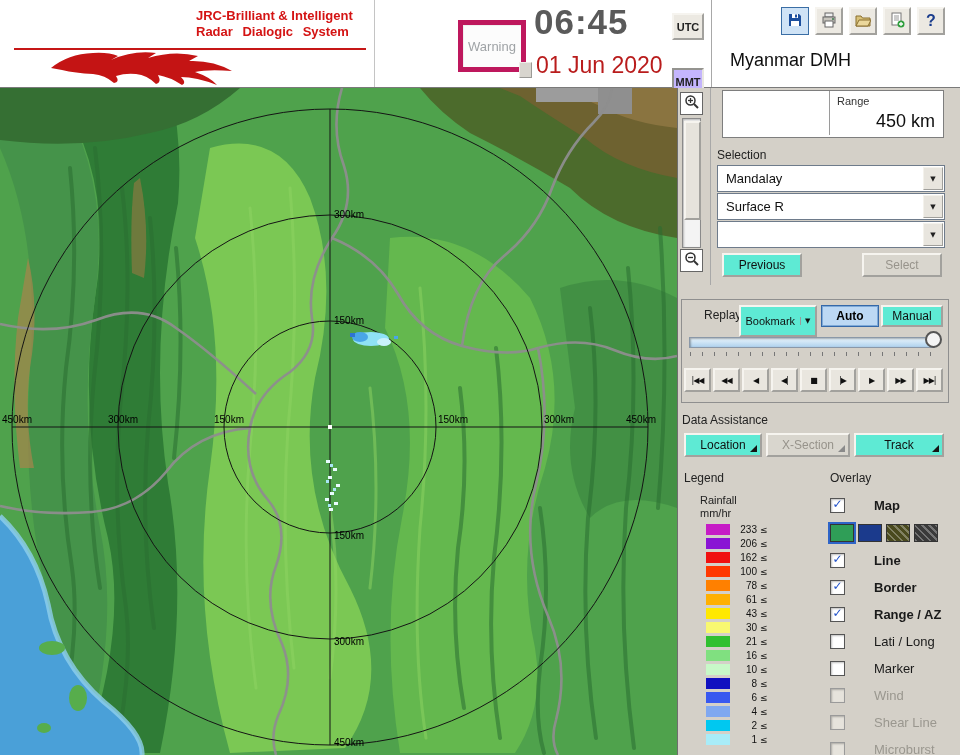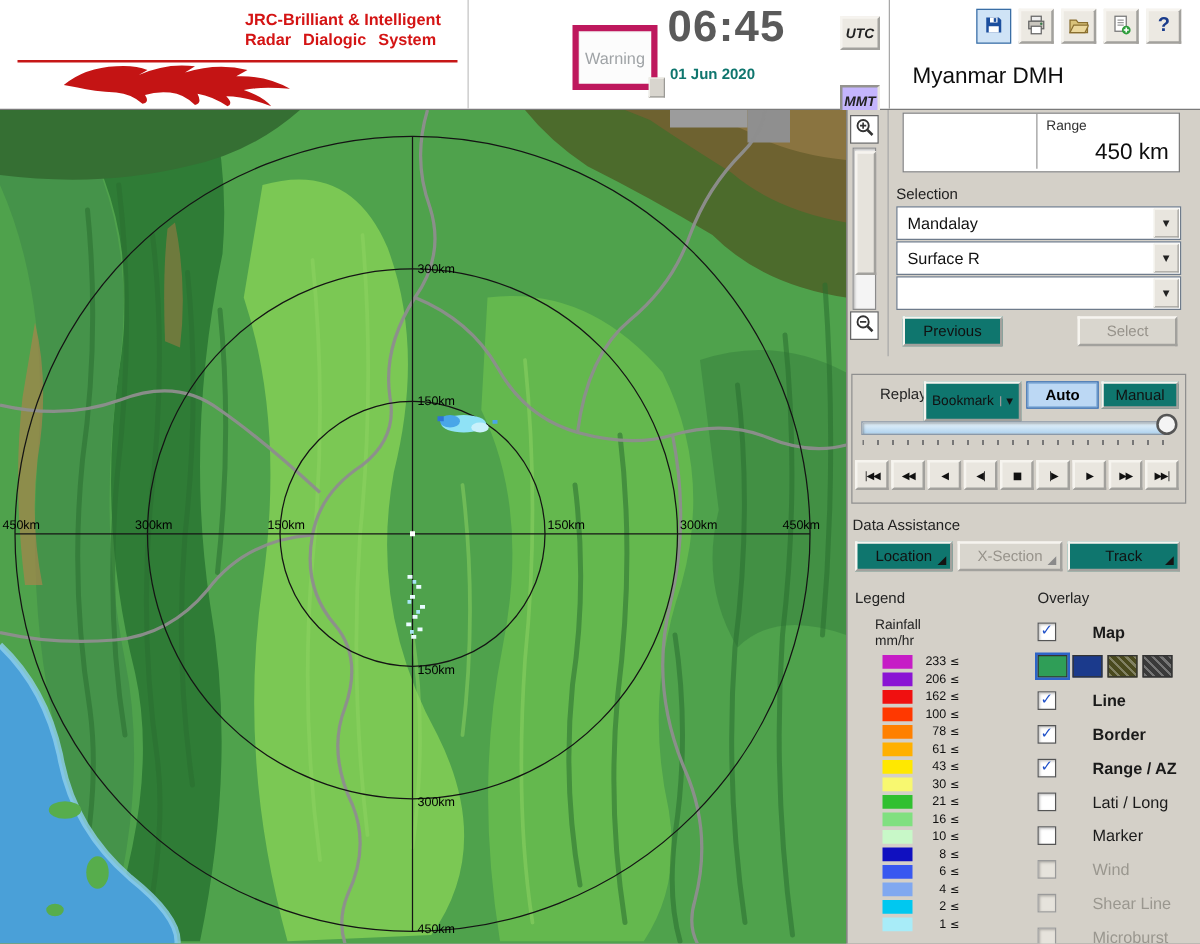--- a/index.html
+++ b/index.html
@@ -12,23 +12,23 @@
   .logo-sub{position:absolute;left:196px;top:8px;font-size:13px;font-weight:bold;color:#D41414;line-height:16px;}
   .logo-sub .l2{word-spacing:6px;}
   .logo-rule{position:absolute;left:14px;top:48px;width:352px;height:2px;background:#C61717;}
   .logo-eagle{position:absolute;left:48px;top:44px;}
   .hdr-sep{position:absolute;top:0;width:1px;height:87px;background:#C4C4C4;}
   .warning-btn{position:absolute;left:458px;top:20px;width:58px;height:42px;background:#FCFCFC;
                border:5px solid #be185d;box-shadow:inset 1px 1px 0 #EFEFEF;color:#9FA3A6;font-size:13px;
                display:flex;align-items:center;justify-content:center;}
   .date-stepper{position:absolute;left:519px;top:62px;width:11px;height:14px;background:#D8D5CE;border:1px outset #EFEDE8;}
   .clock-time{position:absolute;left:534px;top:2px;font-size:35px;font-weight:bold;color:#5A5A5A;letter-spacing:1px;}
-  .clock-date{position:absolute;left:536px;top:52px;font-size:12px;color:#0f766e;font-weight:bold;}
+  .clock-date{position:absolute;left:536px;top:52px;font-size:23px;color:#b91c1c;}
   .tz-btn{position:absolute;left:672px;width:32px;height:27px;background:#ECE9E2;border:2px outset #F6F4EF;
-          font-size:11px;font-weight:bold;color:#222;display:flex;align-items:center;justify-content:center;padding:0;font-style:italic;}
+          font-size:11px;font-weight:bold;color:#222;display:flex;align-items:center;justify-content:center;padding:0;}
   .tz-btn.on{background:#c4b5fd;border:2px inset #E8E6E0;margin-top:27px;}
   .tool{position:absolute;top:7px;width:28px;height:28px;background:#ECE9E2;border:2px outset #F6F4EF;
         display:flex;align-items:center;justify-content:center;padding:0;}
   .tool.sel{background:#CFE3F6;border:1px solid #3A6EA5;}
   .help-q{font-size:16px;font-weight:bold;color:#1A3C8C;}
   .station{position:absolute;left:730px;top:50px;font-size:18px;color:#0E0E0E;}
   
   .map-viewport{position:absolute;left:0;top:88px;width:677px;height:667px;overflow:hidden;background:#4FA24C;}
   .map-viewport svg{display:block;}
   .rl{font-size:10px;fill:#000;}
@@ -44,21 +44,21 @@
   .range-box{position:absolute;left:45px;top:2px;width:220px;height:46px;background:#FFF;border:1px solid #7E7E7E;}
   .range-div{position:absolute;left:106px;top:0;width:1px;height:44px;background:#9A9A9A;}
   .range-lab{position:absolute;left:114px;top:4px;font-size:11px;color:#333;}
   .range-val{position:absolute;right:8px;top:20px;font-size:18px;color:#0E0E0E;}
   .sec-label{position:absolute;font-size:12px;color:#222;}
   .dd{position:absolute;left:40px;width:228px;height:27px;background:#FFF;border:1px solid #6E7B8B;
       display:flex;align-items:center;box-sizing:border-box;}
   .dd-val{flex:1;padding-left:8px;font-size:13px;color:#111;white-space:nowrap;overflow:hidden;}
   .dd-btn{width:18px;align-self:stretch;margin:1px;background:#E8E5DE;border:1px outset #F4F2EC;
           font-family:"DejaVu Sans",sans-serif;font-size:7px;color:#222;display:flex;align-items:center;justify-content:center;padding:0;}
-  .push{background:#0f766e;border:2px outset #F6F4EF;font-size:12px;color:#111;
+  .push{background:#5eead4;border:2px outset #F6F4EF;font-size:12px;color:#111;
         display:flex;align-items:center;justify-content:center;padding:0;font-family:"Liberation Sans",sans-serif;}
   .push.disabled{color:#97938B;background:#D9D6CE;}
   .groupbox{position:absolute;left:4px;top:211px;width:266px;height:102px;border:1px solid #8F8F8F;}
   .replay-title{position:absolute;left:6px;top:8px;font-size:12px;color:#222;margin-left:16px;}
   .bookmark{position:absolute;left:57px;top:5px;width:78px;height:32px;font-size:11px;}
   .bookmark .arr{margin-left:5px;border-left:1px solid #9A9A9A;padding-left:4px;font-family:"DejaVu Sans",sans-serif;font-size:7px;}
   .tab-on{position:absolute;background:#BCD8F4;border:1px solid #3568A8;box-shadow:inset 0 0 0 1px #7FAAD8;
           font-weight:bold;font-size:12px;display:flex;align-items:center;justify-content:center;}
   .manual{position:absolute;left:199px;top:5px;width:62px;height:22px;}
   .auto{left:139px;top:5px;width:58px;height:22px;}

